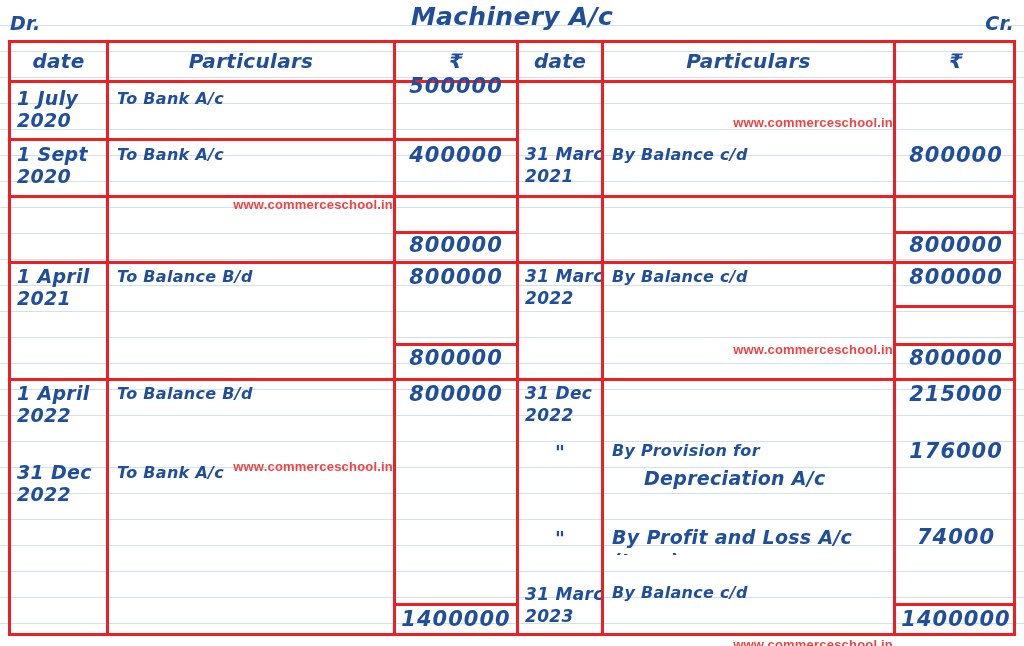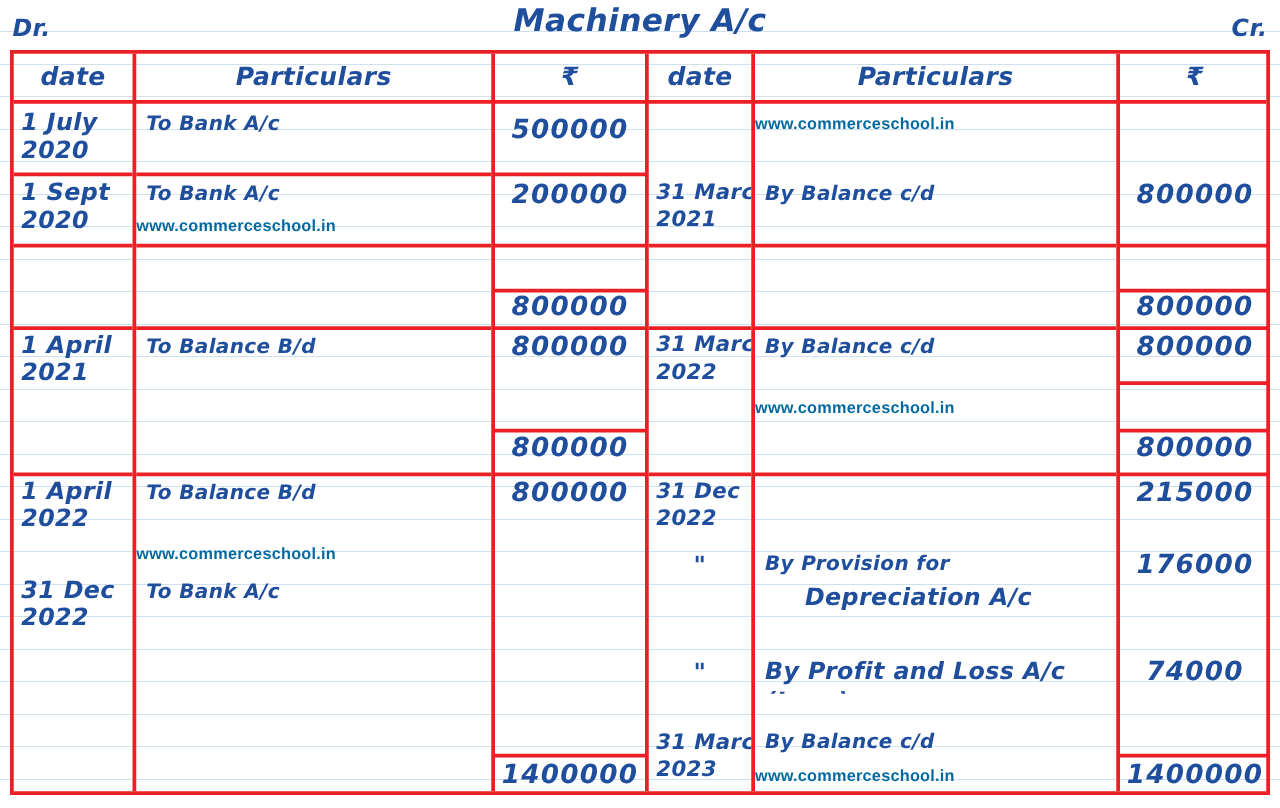--- a/index.html
+++ b/index.html
@@ -17,27 +17,28 @@
 
   
   .ink {
     color: #1f4e9c;
     font-family: "DejaVu Sans", sans-serif;
     font-style: italic;
     font-weight: 600;
     letter-spacing: 0.3px;
   }
   .wm {
-    color: #0369a1;
+    color: #ef4444;
     font-family: "Liberation Sans", sans-serif;
     font-style: normal;
     font-weight: 700;
     font-size: 13px;
     letter-spacing: 0.2px;
-    text-align: left;
+    text-align: right;
+    margin-top: 24px;
   }
 
   
   .paper {
     position: absolute;
     inset: 0;
     background:
       repeating-linear-gradient(
         to bottom,
         rgba(255,255,255,0) 0px,
@@ -174,27 +175,27 @@
   <div class="hline" style="left:508px;width:82px; top:335px;"></div>
   <div class="hline" style="left:593px;width:289px;top:335px;"></div>
   <div class="hline" style="left:885px;width:120px;top:335px;"></div>
 
   <div class="hline" style="left:385px;width:120px;top:560px;"></div>
   <div class="hline" style="left:885px;width:120px;top:560px;"></div>
 
   <div class="cell ink date-txt" style="left:0;   top:44px; width:95px;  height:50px; white-space:pre;">1 July
 2020</div>
   <div class="cell ink part-txt" style="left:98px; top:44px; width:284px; height:50px;">To Bank A/c</div>
-  <div class="cell ink amt-txt" style="left:385px;top:48px; width:120px; height:50px;">500000</div>
+  <div class="cell ink amt-txt" style="left:385px;top:31px; width:120px; height:50px;">500000</div>
 
   <div class="cell ink date-txt" style="left:0;   top:100px; width:95px;  height:50px; white-space:pre;">1 Sept
 2020</div>
   <div class="cell ink part-txt" style="left:98px; top:100px; width:284px; height:28px;">To Bank A/c</div>
   <div class="cell wm" style="left:98px; top:130px; width:284px; height:22px;">www.commerceschool.in</div>
-  <div class="cell ink amt-txt" style="left:385px;top:100px; width:120px; height:50px;">200000</div>
+  <div class="cell ink amt-txt" style="left:385px;top:100px; width:120px; height:50px;">400000</div>
 
   <div class="cell ink amt-txt" style="left:385px;top:190px; width:120px; height:28px;">800000</div>
 
   <div class="cell ink date-txt" style="left:0;   top:222px; width:95px;  height:54px; white-space:pre;">1 April
 2021</div>
   <div class="cell ink part-txt" style="left:98px; top:222px; width:284px; height:30px;">To Balance B/d</div>
   <div class="cell ink amt-txt" style="left:385px;top:222px; width:120px; height:30px;">800000</div>
 
   <div class="cell ink amt-txt" style="left:385px;top:303px; width:120px; height:30px;">800000</div>
 

